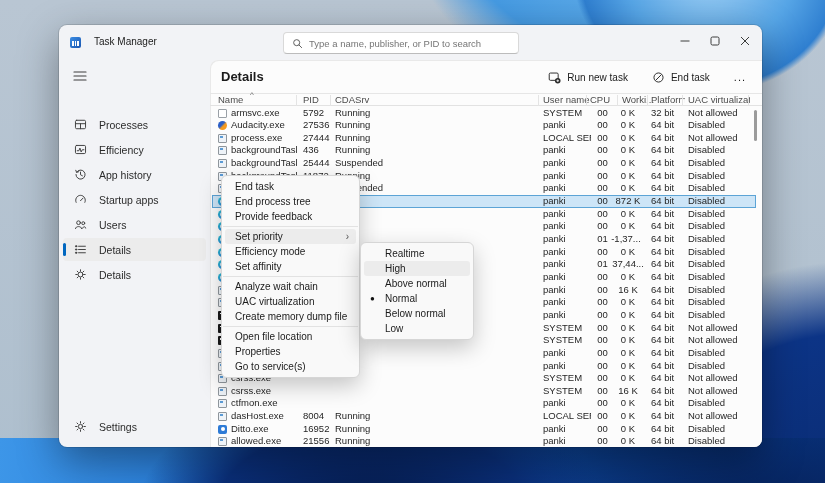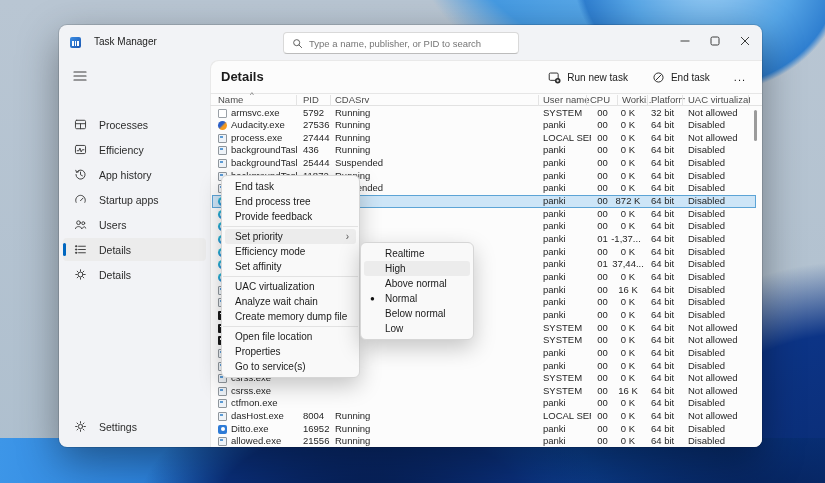--- a/index.html
+++ b/index.html
@@ -595,24 +595,24 @@
         <span class="arrow">›</span>
       </div>
       <div class="mi">
         <span>Efficiency mode</span>
       </div>
       <div class="mi">
         <span>Set affinity</span>
       </div>
       <div class="msep"></div>
       <div class="mi">
+        <span>Analyze wait chain</span>
+      </div>
+      <div class="mi">
         <span>UAC virtualization</span>
-      </div>
-      <div class="mi">
-        <span>Analyze wait chain</span>
       </div>
       <div class="mi">
         <span>Create memory dump file</span>
       </div>
       <div class="msep"></div>
       <div class="mi">
         <span>Open file location</span>
       </div>
       <div class="mi">
         <span>Properties</span>

